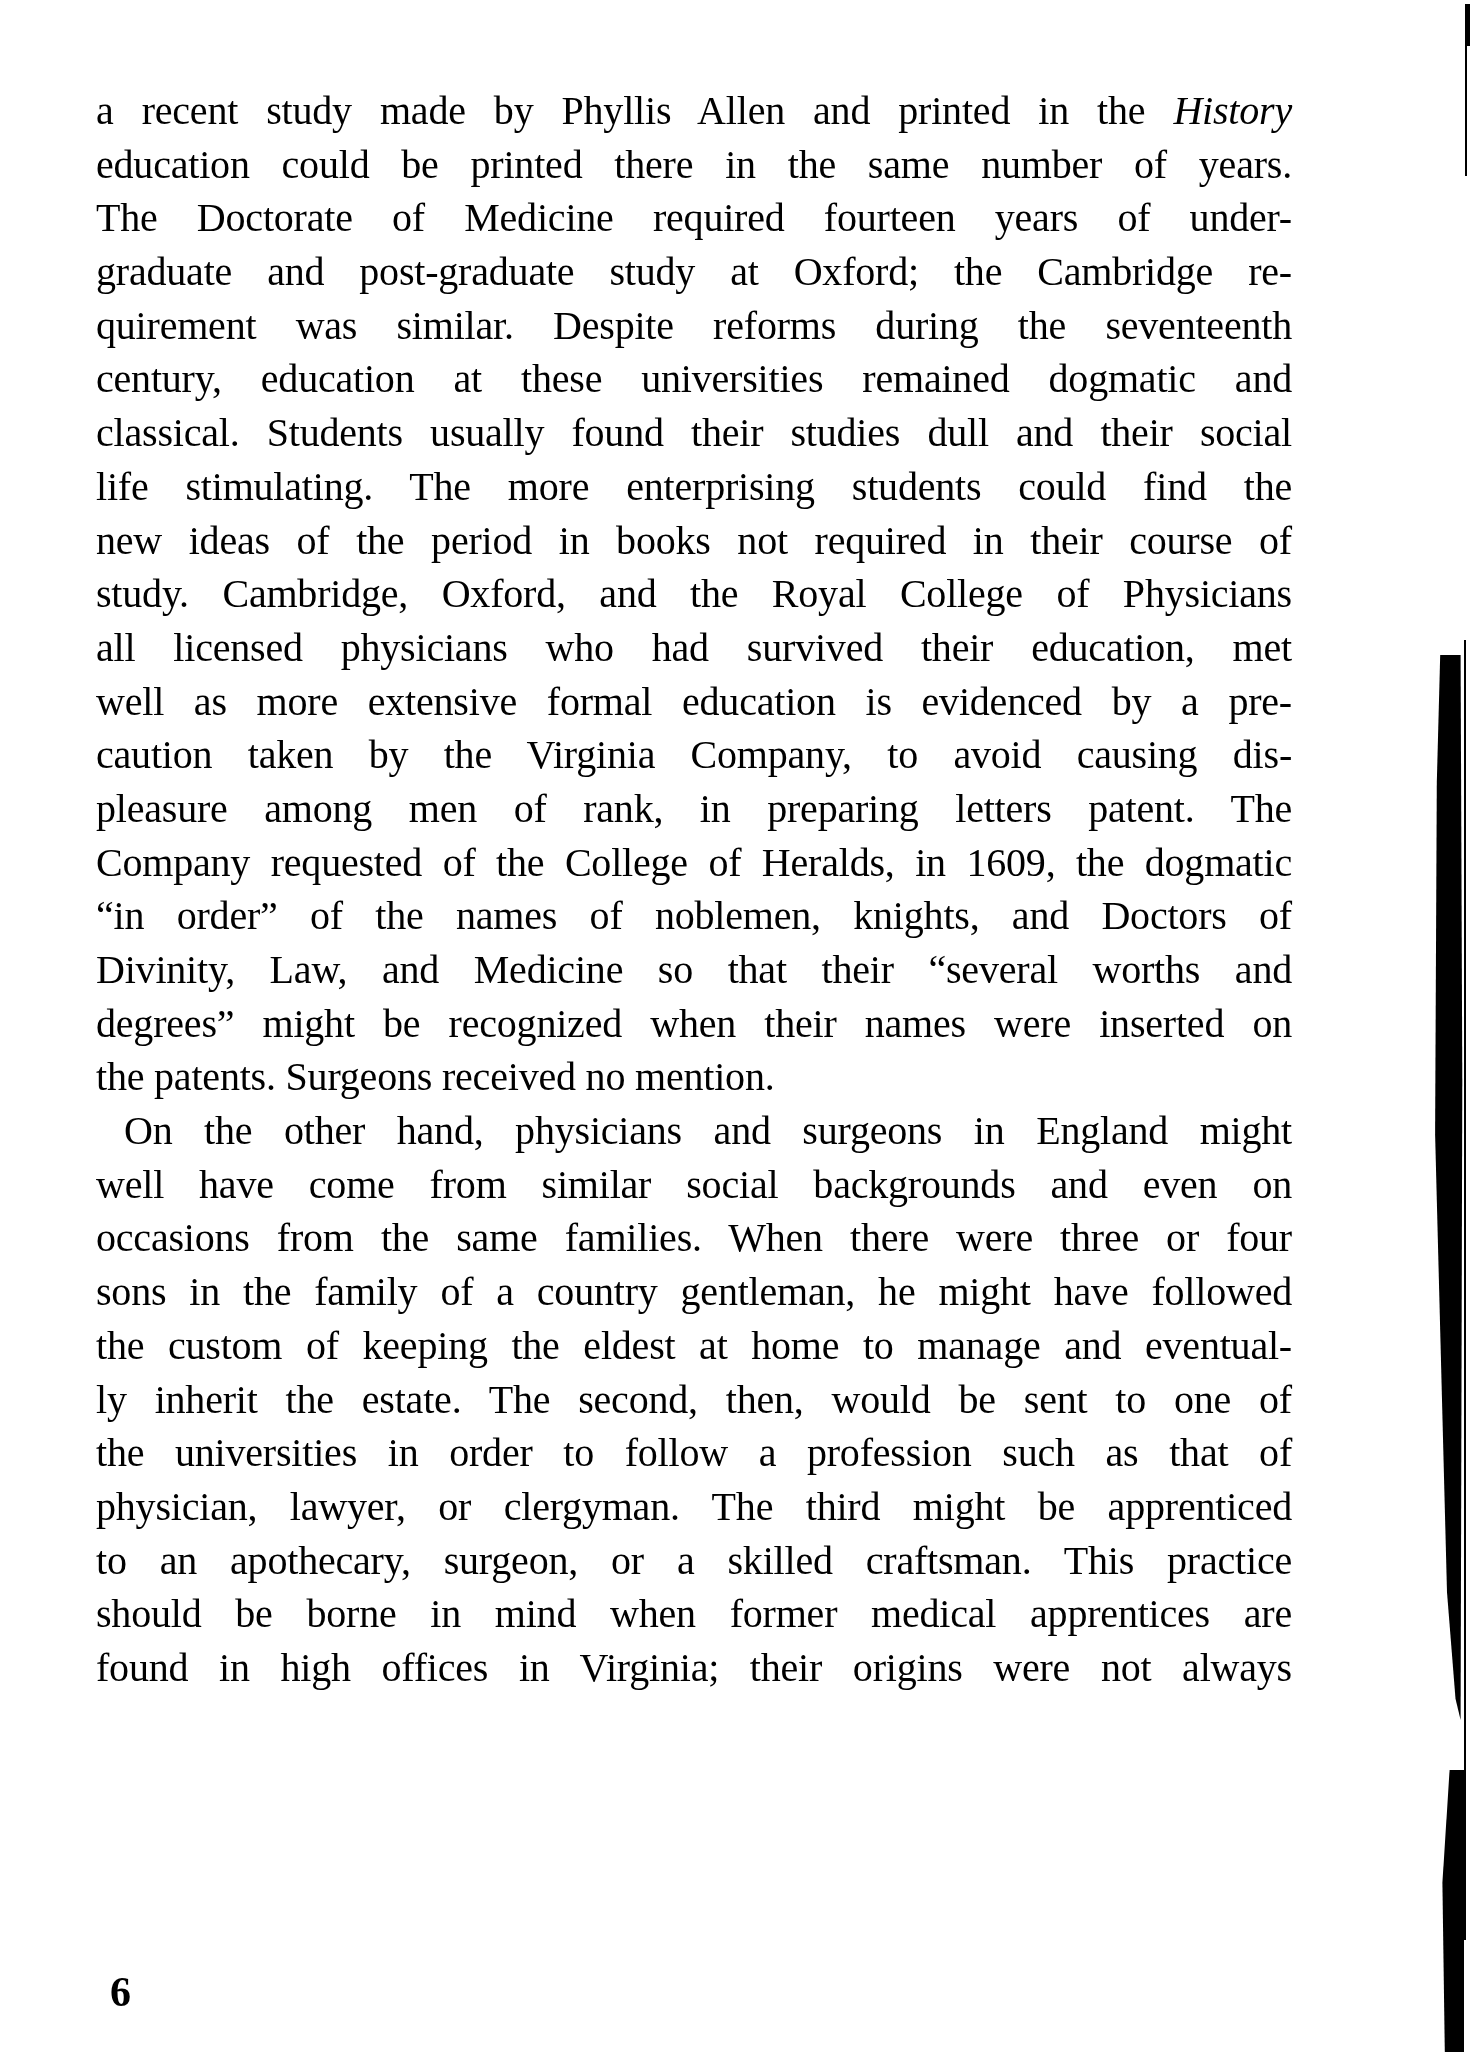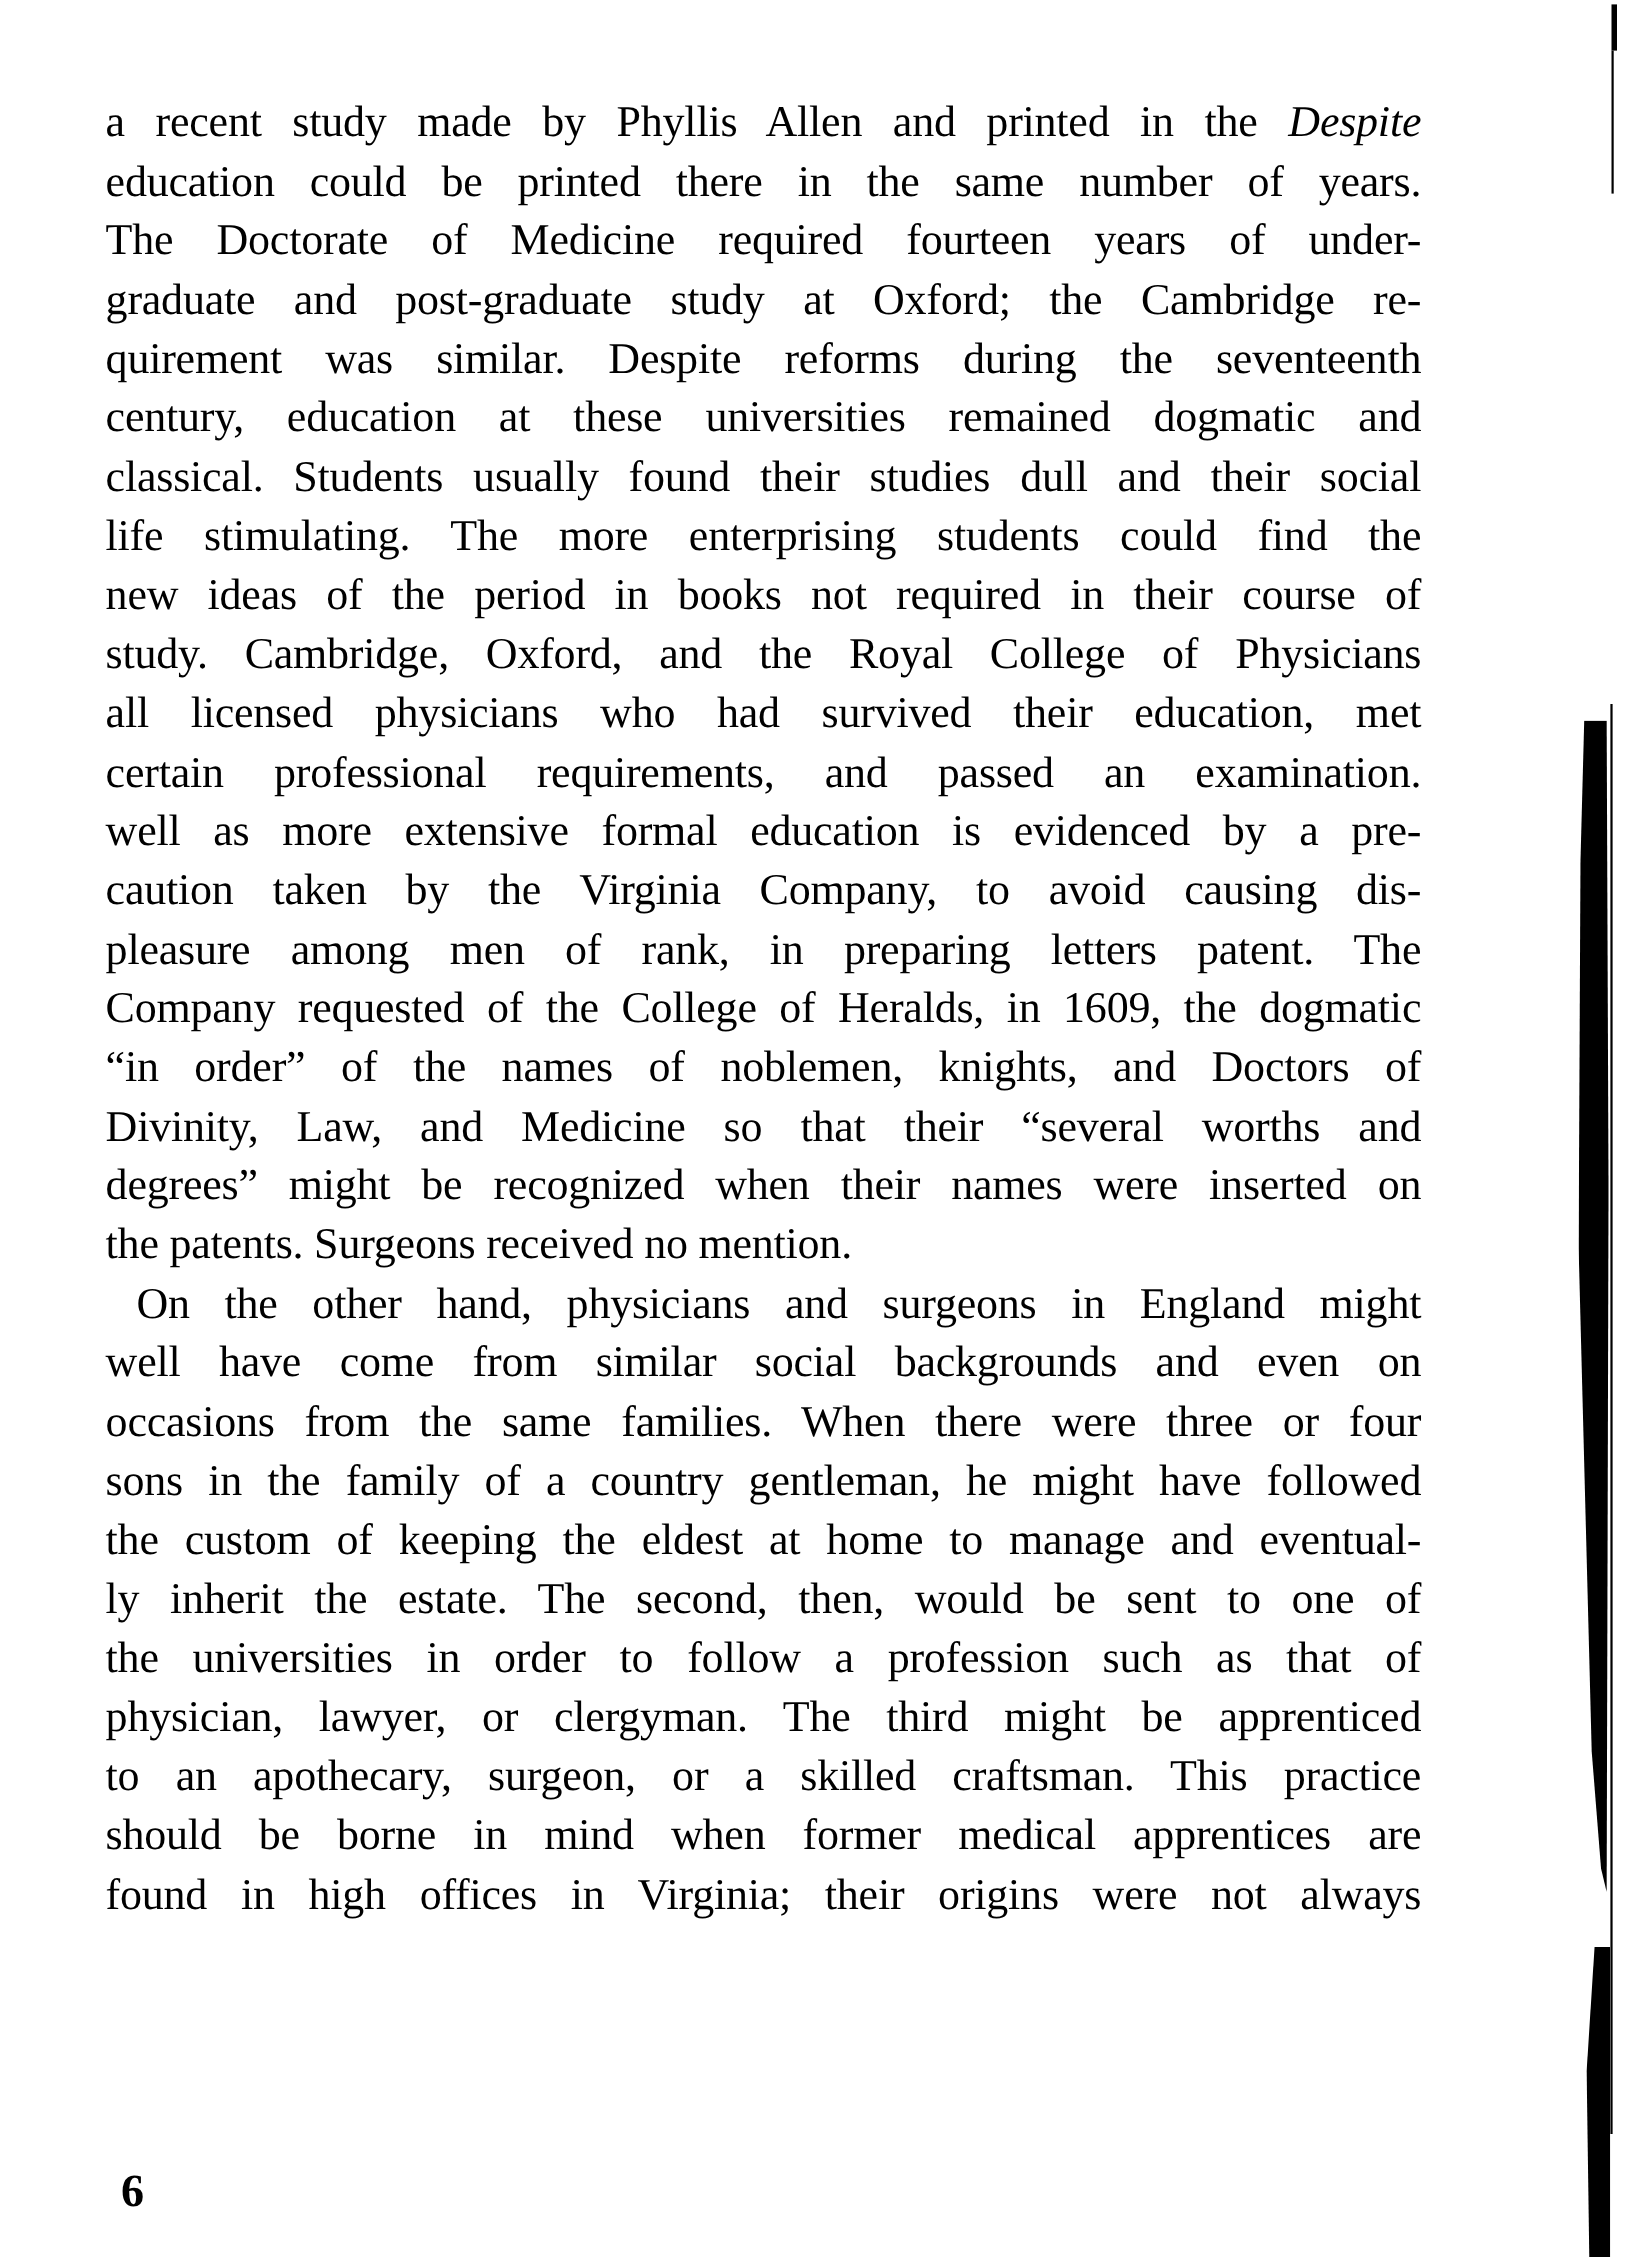--- a/index.html
+++ b/index.html
@@ -44,32 +44,31 @@
     clip-path: polygon(40% 0%, 100% 0%, 100% 100%, 20% 100%, 10% 40%);
   }
   .edge-line {
     position: absolute; left: 1464px; top: 640px; width: 2px; height: 1300px; background: #000;
   }
 </style>
 </head>
 <body>
 
 <div class="page-text">
-  <div class="line"><span>a recent study made by Phyllis Allen and printed in the </span><span class="it">Despite</span></div>
+  <div class="line"><span>a recent study made by Phyllis Allen and printed in the </span><span class="it">History</span></div>
   <div class="line">education could be printed there in the same number of years.</div>
   <div class="line">The Doctorate of Medicine required fourteen years of under-</div>
   <div class="line">graduate and post-graduate study at Oxford; the Cambridge re-</div>
   <div class="line">quirement was similar. Despite reforms during the seventeenth</div>
   <div class="line">century, education at these universities remained dogmatic and</div>
   <div class="line">classical. Students usually found their studies dull and their social</div>
   <div class="line">life stimulating. The more enterprising students could find the</div>
   <div class="line">new ideas of the period in books not required in their course of</div>
   <div class="line">study. Cambridge, Oxford, and the Royal College of Physicians</div>
   <div class="line">all licensed physicians who had survived their education, met</div>
-  <div class="line">certain professional requirements, and passed an examination.</div>
   <div class="line">well as more extensive formal education is evidenced by a pre-</div>
   <div class="line">caution taken by the Virginia Company, to avoid causing dis-</div>
   <div class="line">pleasure among men of rank, in preparing letters patent. The</div>
   <div class="line">Company requested of the College of Heralds, in 1609, the dogmatic</div>
   <div class="line">“in order” of the names of noblemen, knights, and Doctors of</div>
   <div class="line">Divinity, Law, and Medicine so that their “several worths and</div>
   <div class="line">degrees” might be recognized when their names were inserted on</div>
   <div class="line last">the patents. Surgeons received no mention.</div>
   <div class="line indent">On the other hand, physicians and surgeons in England might</div>
   <div class="line">well have come from similar social backgrounds and even on</div>

